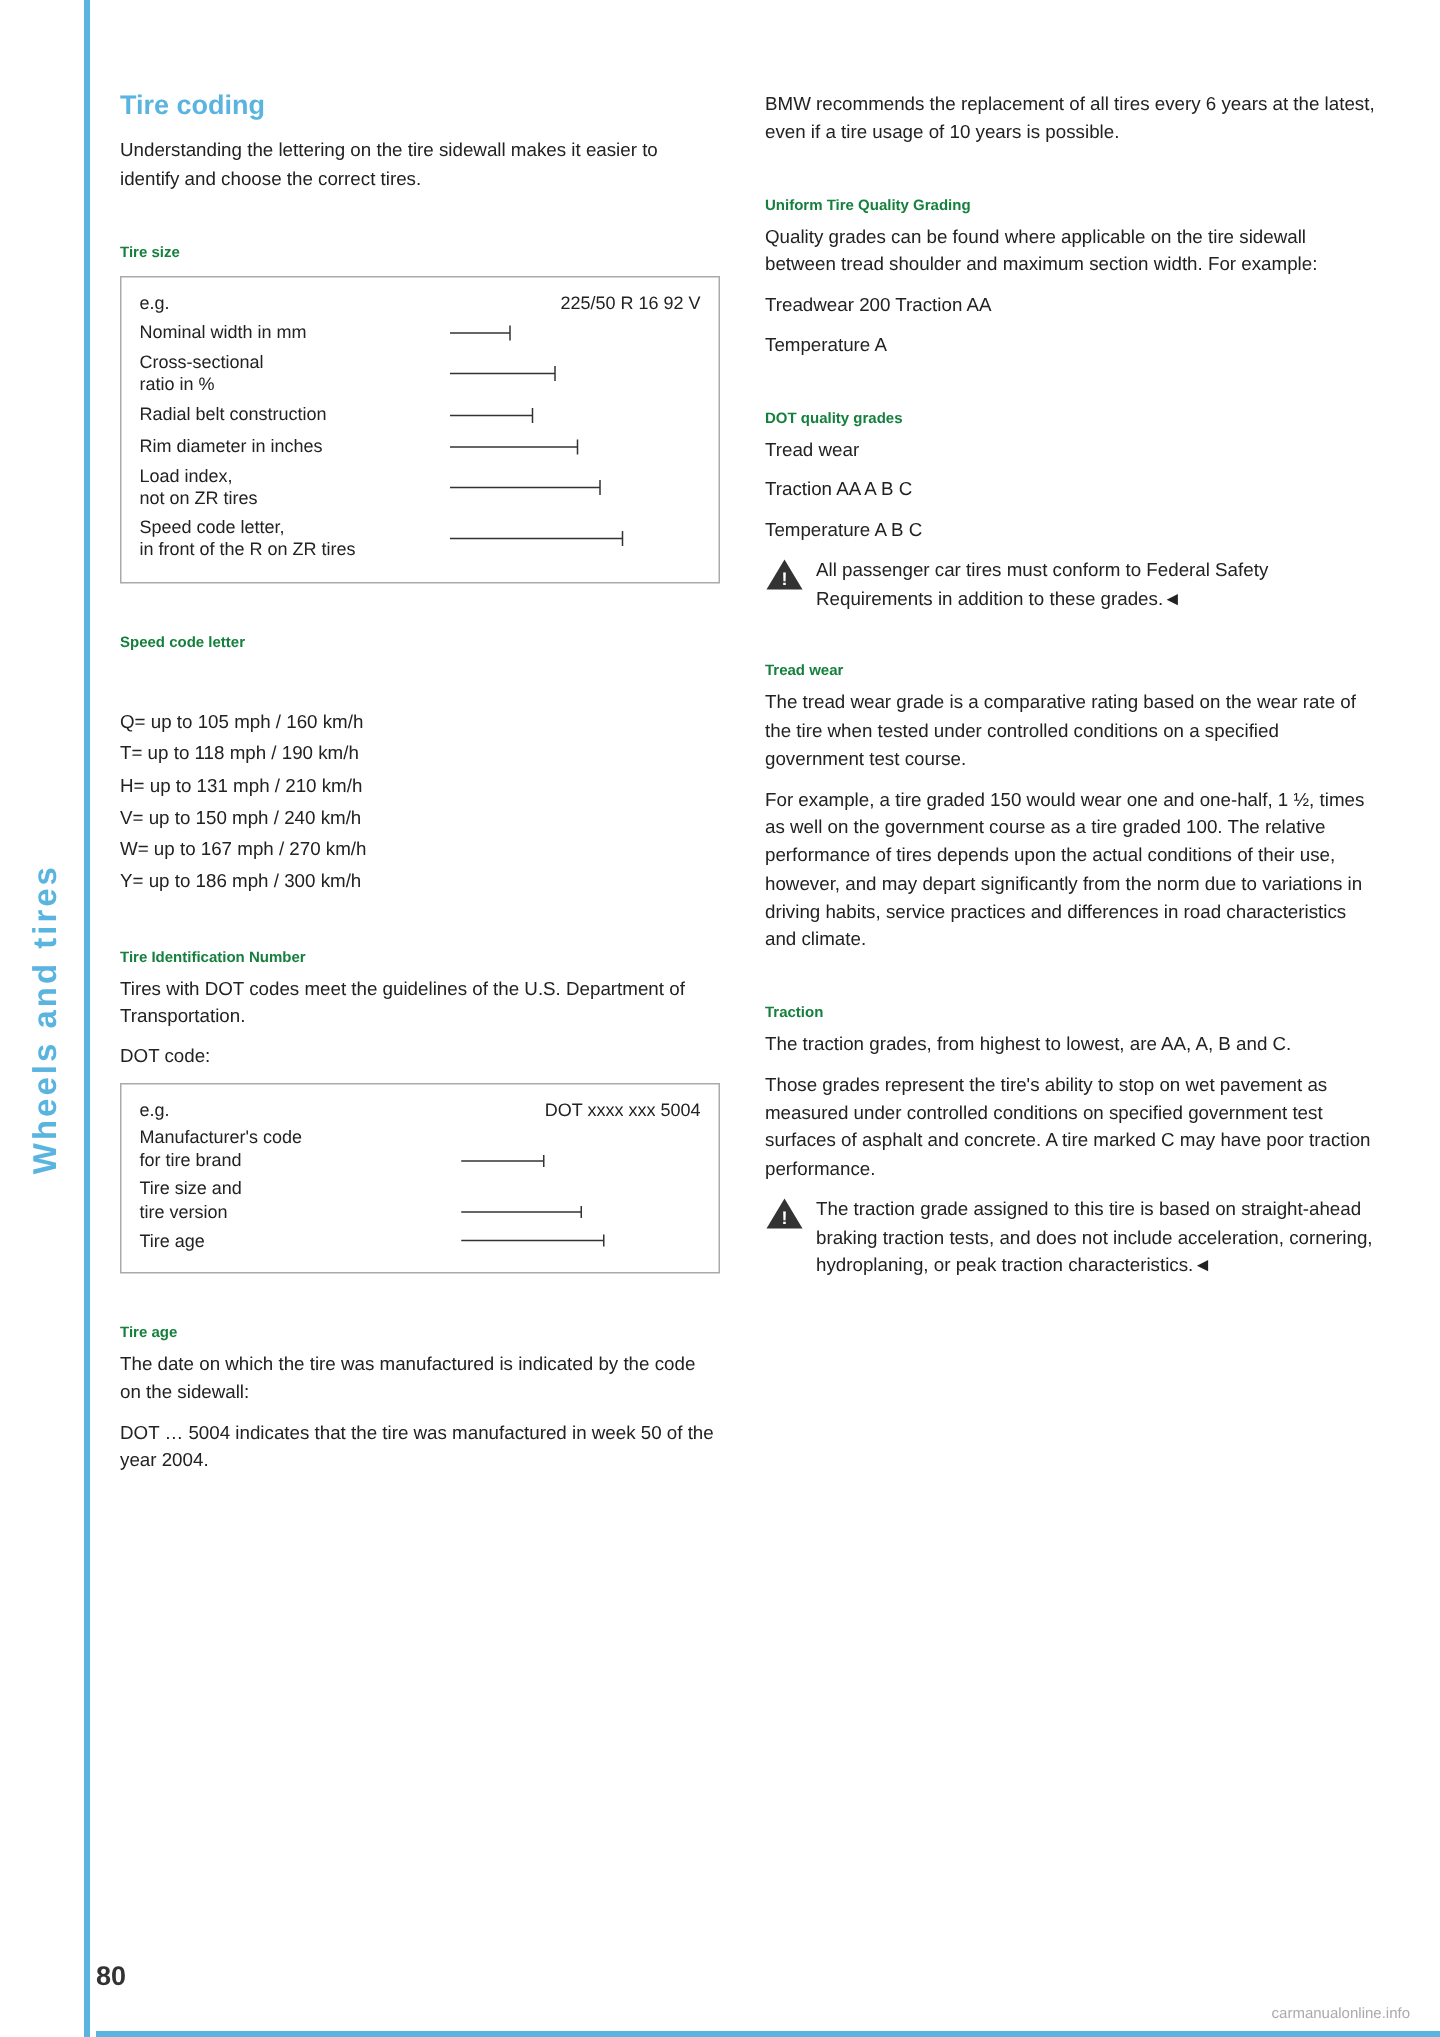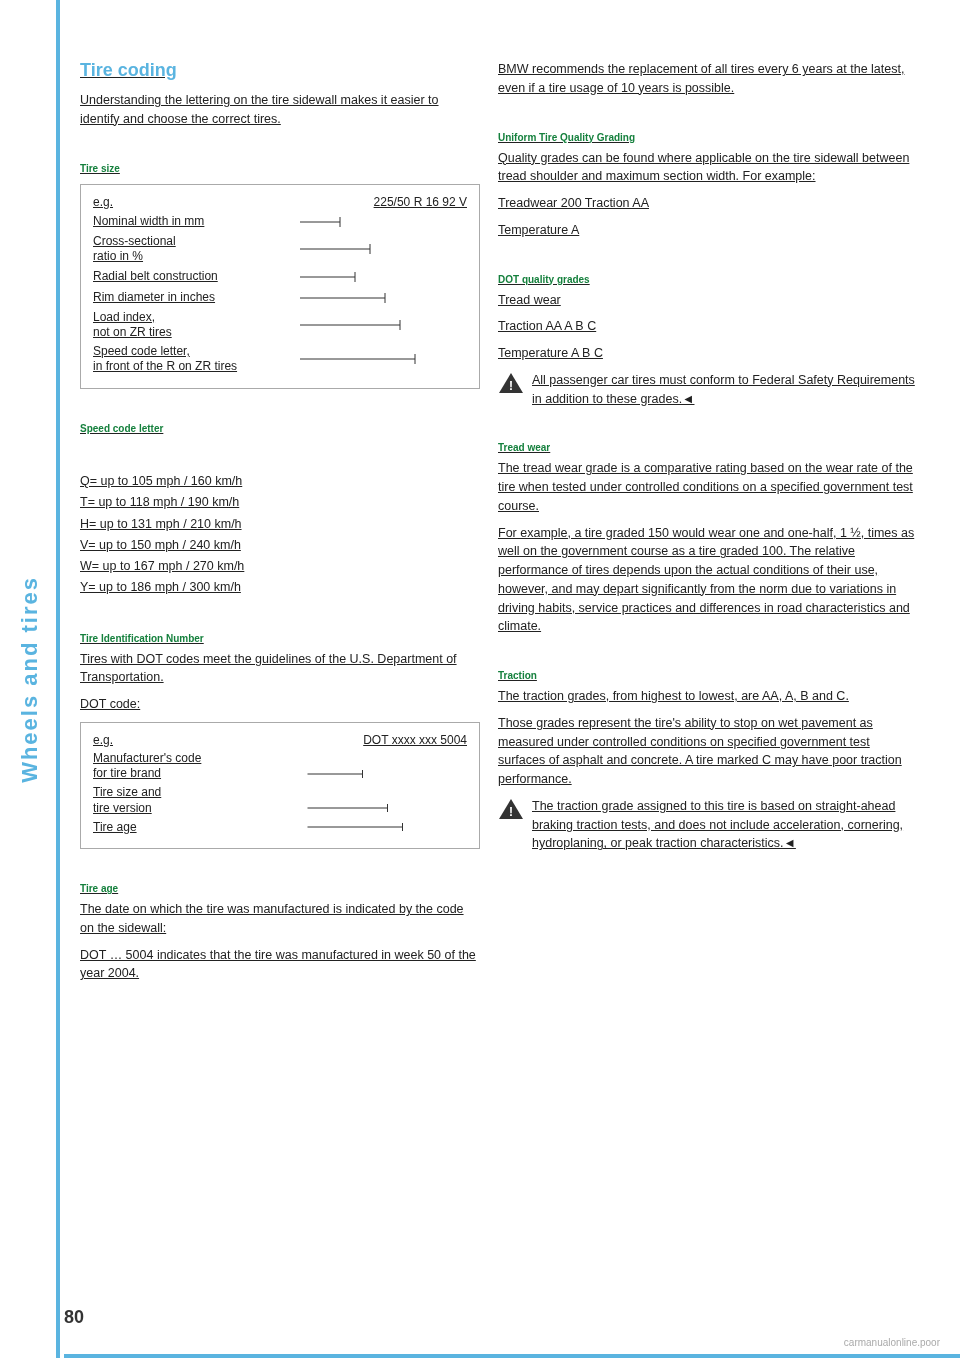--- a/index.html
+++ b/index.html
@@ -47,22 +47,21 @@
       width: 4px;
       height: 100%;
       background: #5ab4e0;
     }
 
     
     .main-content {
       flex: 1;
       padding: 60px 40px 60px 20px;
       display: flex;
-      gap: 18px;
-      text-decoration: underline;
+      gap: 30px;
     }
 
     .left-column {
       flex: 1;
       max-width: 400px;
     }
 
     .right-column {
       flex: 1;
       max-width: 420px;
@@ -402,15 +401,15 @@
         <p class="body-text" style="margin:0;">The traction grade assigned to this tire is based on straight-ahead braking traction tests, and does not include acceleration, cornering, hydroplaning, or peak traction characteristics.◄</p>
       </div>
 
     </div>
   </div>
 
   <div class="page-number">80</div>
 
   <div class="bottom-bar"></div>
 
-  <div class="watermark">carmanualonline.poor</div>
+  <div class="watermark">carmanualonline.info</div>
 
 </div>
 
 </body></html>

